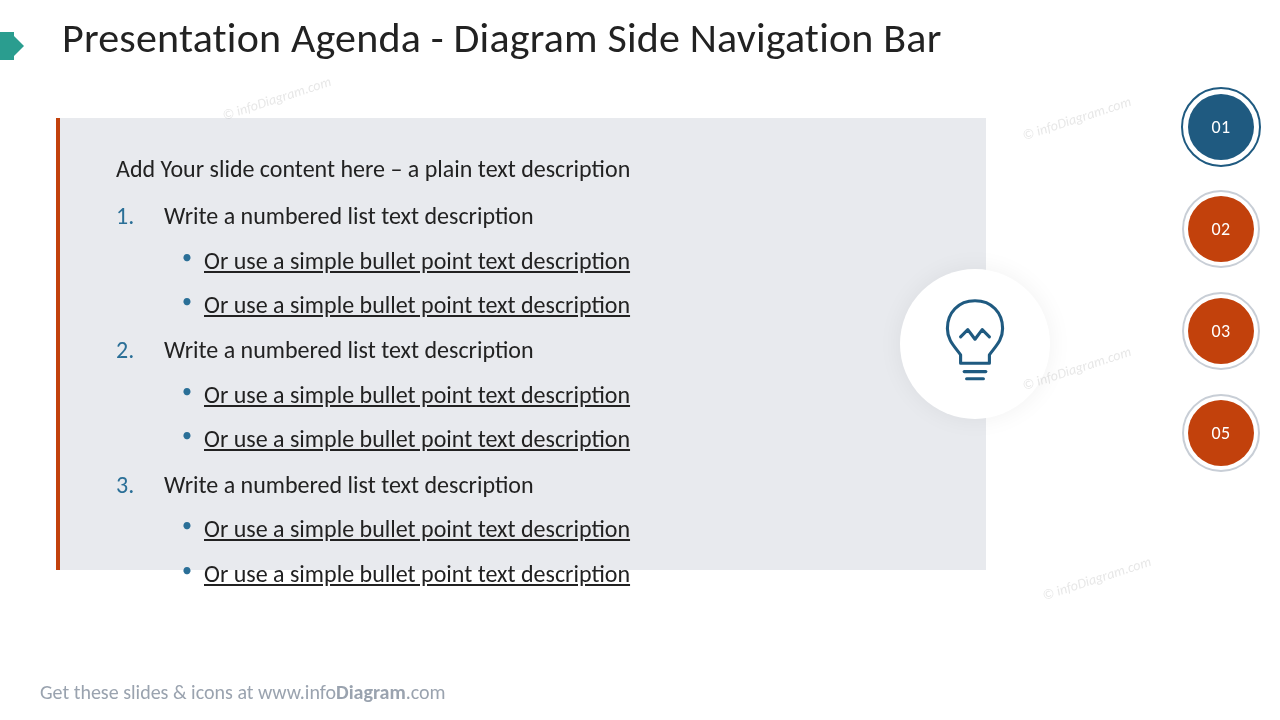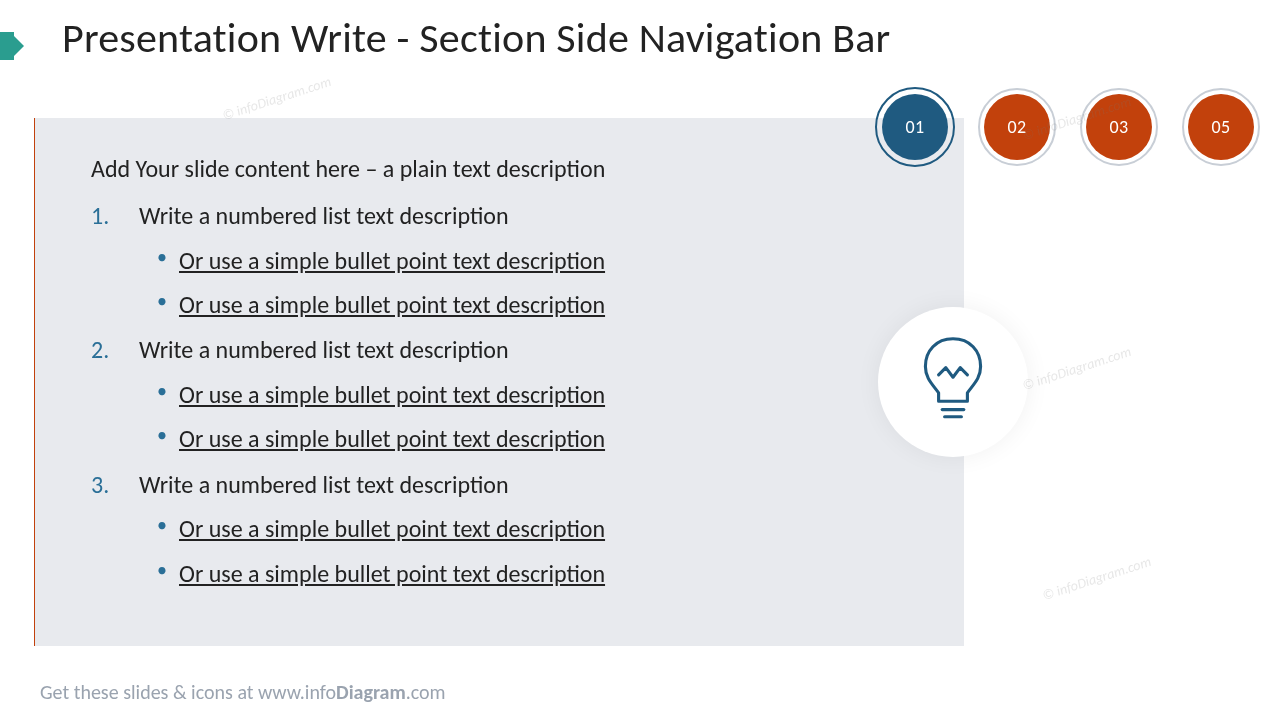--- a/index.html
+++ b/index.html
@@ -26,24 +26,24 @@
     position: absolute;
     left: 62px; top: 12px;
     font-size: 42px;
     font-weight: 400;
     color: #222;
     letter-spacing: 0.2px;
   }
   
   .content-box {
     position: absolute;
-    left: 34px; top: 118px;
-    width: 930px; height: 528px;
+    left: 56px; top: 118px;
+    width: 930px; height: 452px;
     background: #e8eaee;
-    border-left: 1px solid #c2410c;
+    border-left: 4px solid #c2410c;
     padding: 36px 44px 30px 56px;
   }
   .intro {
     font-size: 24px;
     color: #222;
     margin-bottom: 10px;
   }
   ol.numbered {
     list-style: none;
     counter-reset: item;
@@ -95,21 +95,21 @@
     display: flex;
     align-items: center;
     justify-content: center;
   }
   .icon-badge svg { width: 80px; height: 96px; }
   
   .nav-dots {
     position: absolute;
     right: 26px; top: 94px;
     display: flex;
-    flex-direction: row;
+    flex-direction: column;
     gap: 36px;
   }
   .dot {
     width: 66px; height: 66px;
     border-radius: 50%;
     background: #c2410c;
     position: relative;
     display: flex;
     align-items: center;
     justify-content: center;
@@ -151,21 +151,21 @@
     pointer-events: none;
   }
 </style>
 </head>
 <body>
 
 <div class="slide">
 
   <div class="left-tab"></div>
 
-  <h1 class="title">Presentation Write - Section Side Navigation Bar</h1>
+  <h1 class="title">Presentation Agenda - Diagram Side Navigation Bar</h1>
 
   <div class="content-box">
     <div class="intro">Add Your slide content here – a plain text description</div>
 
     <ol class="numbered">
       <li>
         <span>Write a numbered list text description</span>
         <ul class="bullets">
           <li>Or use a simple bullet point text description</li>
           <li>Or use a simple bullet point text description</li>

